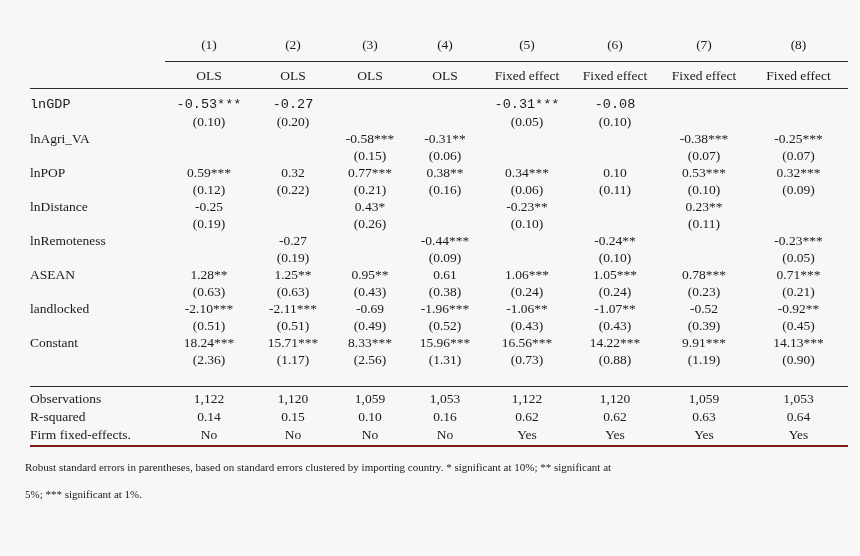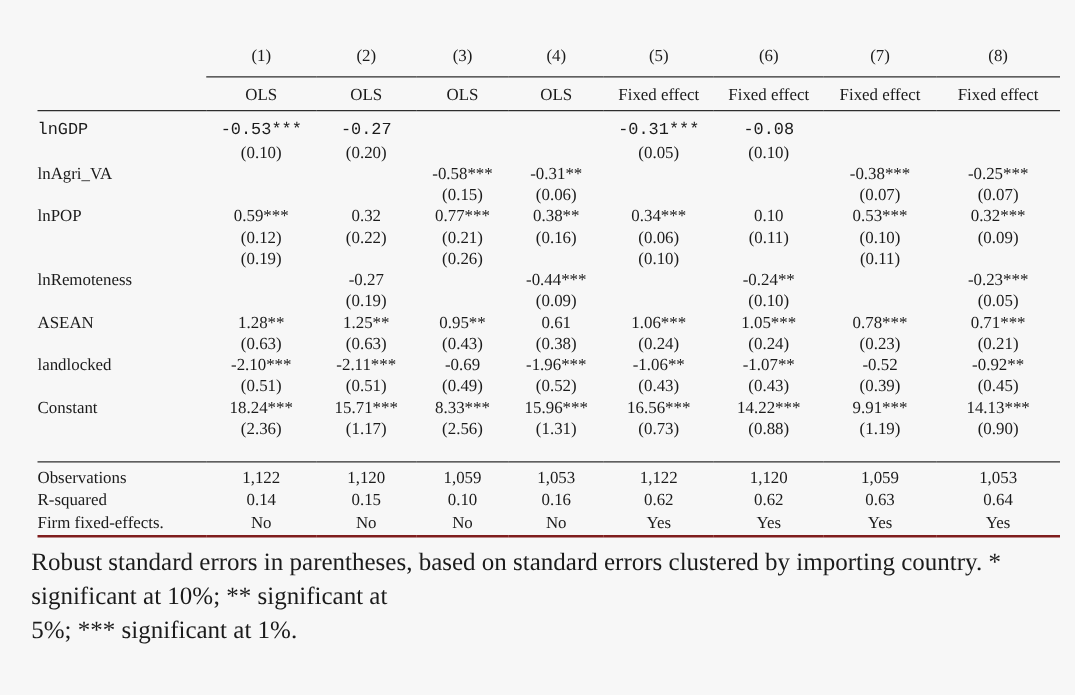--- a/index.html
+++ b/index.html
@@ -33,21 +33,21 @@
   thead tr.nums td:not(.lbl){border-bottom:1px solid #2e2e2e;}
   thead tr.methods td{height:26px;border-bottom:1px solid #2e2e2e;}
   #coef-body tr:first-child td{padding-top:7px;font-family:Liberation Mono, monospace;}
   #coef-body tr:last-child td{padding-bottom:18px;}
   #summary-body td{height:18px;}
   #summary-body tr:first-child td{border-top:1px solid #2e2e2e;padding-top:2px;}
   #summary-body tr:last-child td{border-bottom:2px solid #7f1d1d;padding-bottom:2px;}
   .footnote{
     margin:7px 0 0 25px;
     width:828px;
-    font-size:20px;
+    font-size:11px;
     line-height:27px;
   }
 </style>
 </head>
 <body>
 
 <div class="page">
 
   <table class="reg">
     <colgroup>
@@ -146,20 +146,31 @@
           <td>(0.12)</td>
           <td>(0.22)</td>
           <td>(0.21)</td>
           <td>(0.16)</td>
           <td>(0.06)</td>
           <td>(0.11)</td>
           <td>(0.10)</td>
           <td>(0.09)</td>
         </tr>
         <tr>
+          <td class="lbl">lnDistance</td>
+          <td>-0.25</td>
+          <td></td>
+          <td>0.43*</td>
+          <td></td>
+          <td>-0.23**</td>
+          <td></td>
+          <td>0.23**</td>
+          <td></td>
+        </tr>
+        <tr>
           <td class="lbl"></td>
           <td>(0.19)</td>
           <td></td>
           <td>(0.26)</td>
           <td></td>
           <td>(0.10)</td>
           <td></td>
           <td>(0.11)</td>
           <td></td>
         </tr>

